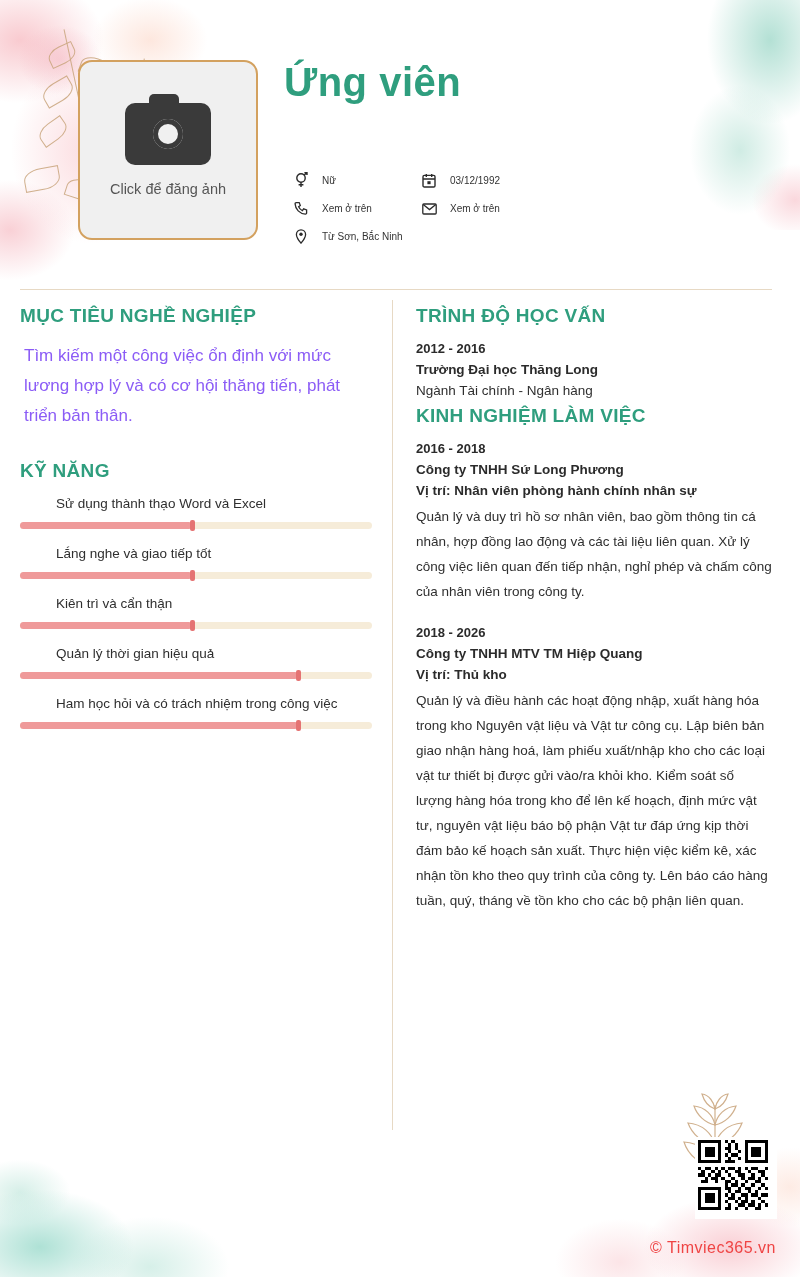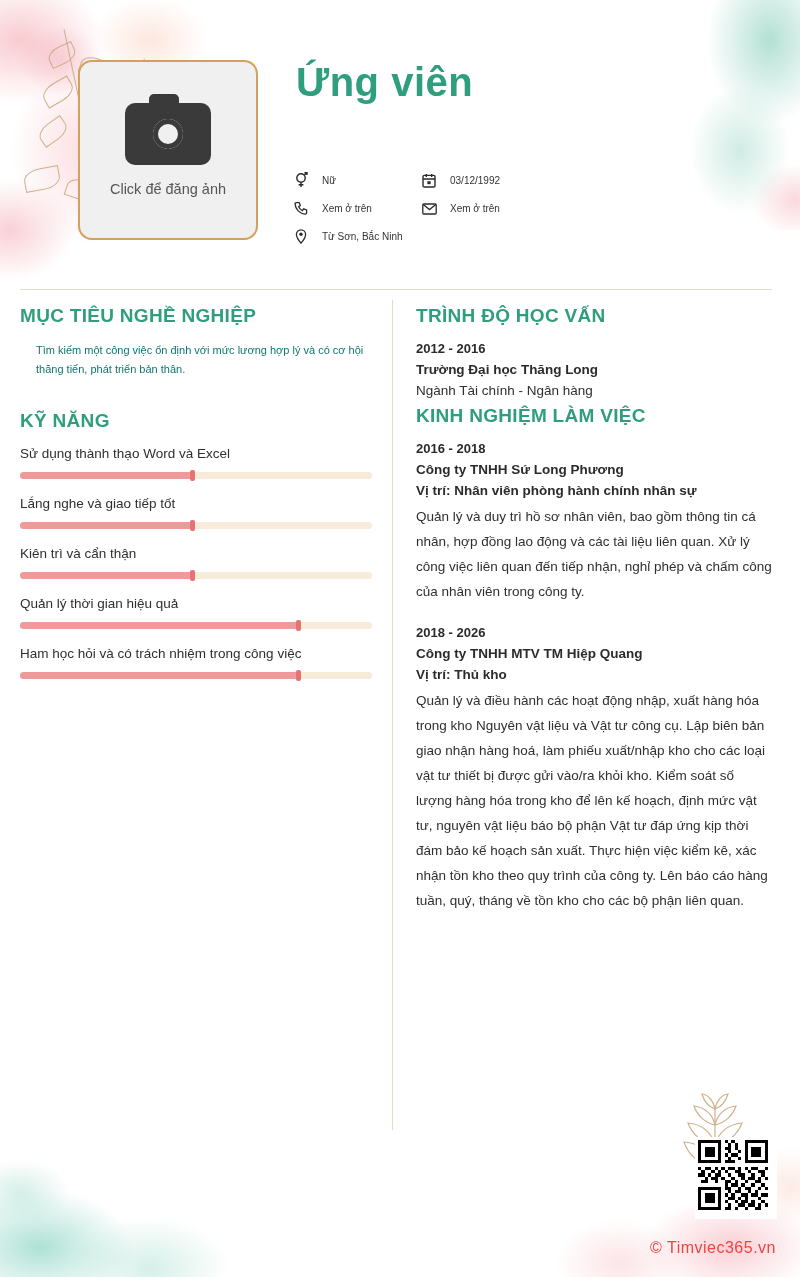--- a/index.html
+++ b/index.html
@@ -123,21 +123,21 @@
     background: #f0f0f0;
     box-shadow: inset 0 0 0 5px #3a3a3a;
   }
   .photo-caption {
     font-size: 14.5px;
     color: #555;
   }
 
   .name {
     position: absolute;
-    left: 296px; top: 10px;
+    left: 284px; top: 10px;
     font-size: 40px;
     font-weight: bold;
     color: #2f9e7e;
     letter-spacing: .5px;
   }
   .job-title {
     position: absolute;
     left: 290px; top: 70px;
     font-size: 17.5px;
     font-weight: bold;
@@ -195,31 +195,32 @@
   }
 
   h2.sect {
     font-size: 19px;
     font-weight: bold;
     color: #2f9e7e;
     margin: 0 0 14px 0;
     letter-spacing: .3px;
   }
   .objective {
-    font-size: 11px;
-    color: #0f766e;
+    font-size: 17px;
+    color: #8b5cf6;
     line-height: 1.75;
-    margin: 0 0 30px 16px;
+    margin: 0 0 30px 4px;
   }
 
   .skill { margin-bottom: 17px; }
   .skill-name {
     font-size: 13.5px;
     color: #2f2f2f;
     margin-bottom: 11px;
+    margin-left: 36px;
   }
   .bar {
     position: relative;
     width: 352px; height: 7px;
     background: #f6ecd9;
     border-radius: 4px;
   }
   .bar-fill {
     position: absolute;
     left: 0; top: 0; height: 7px;

